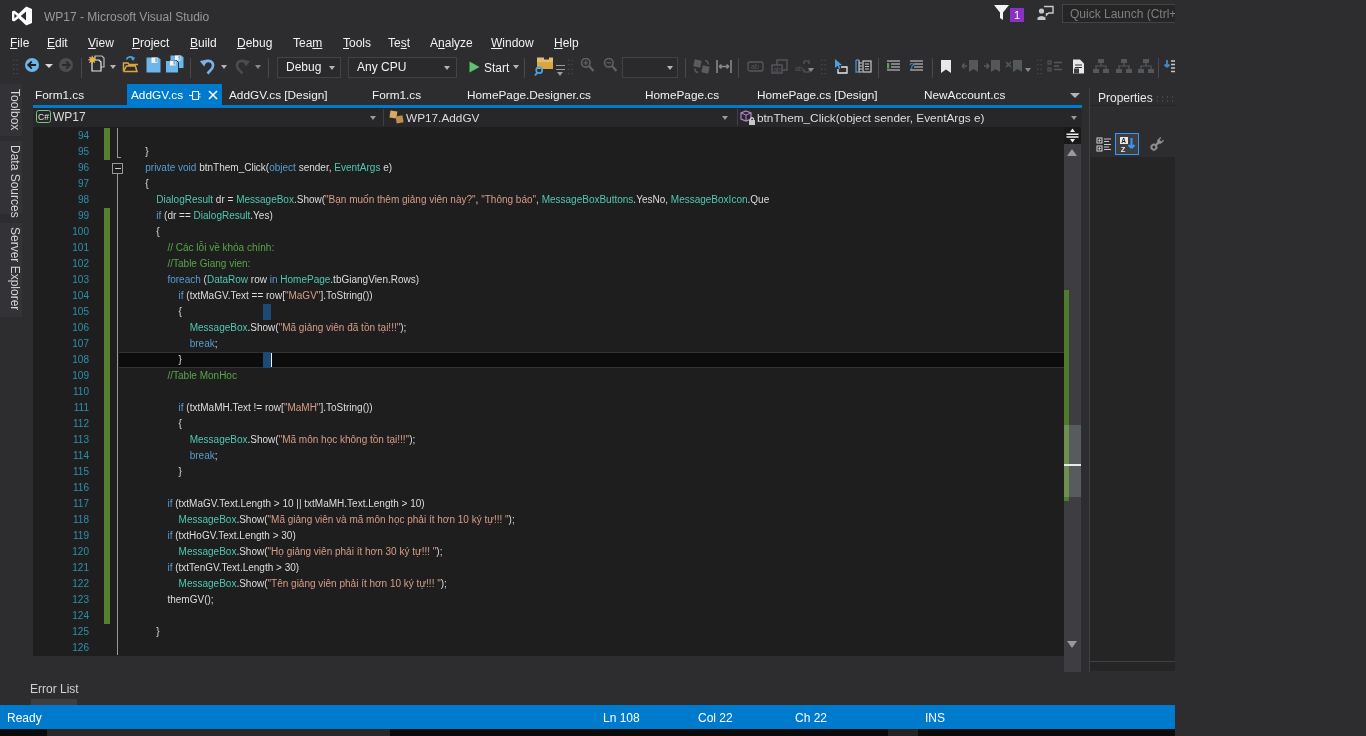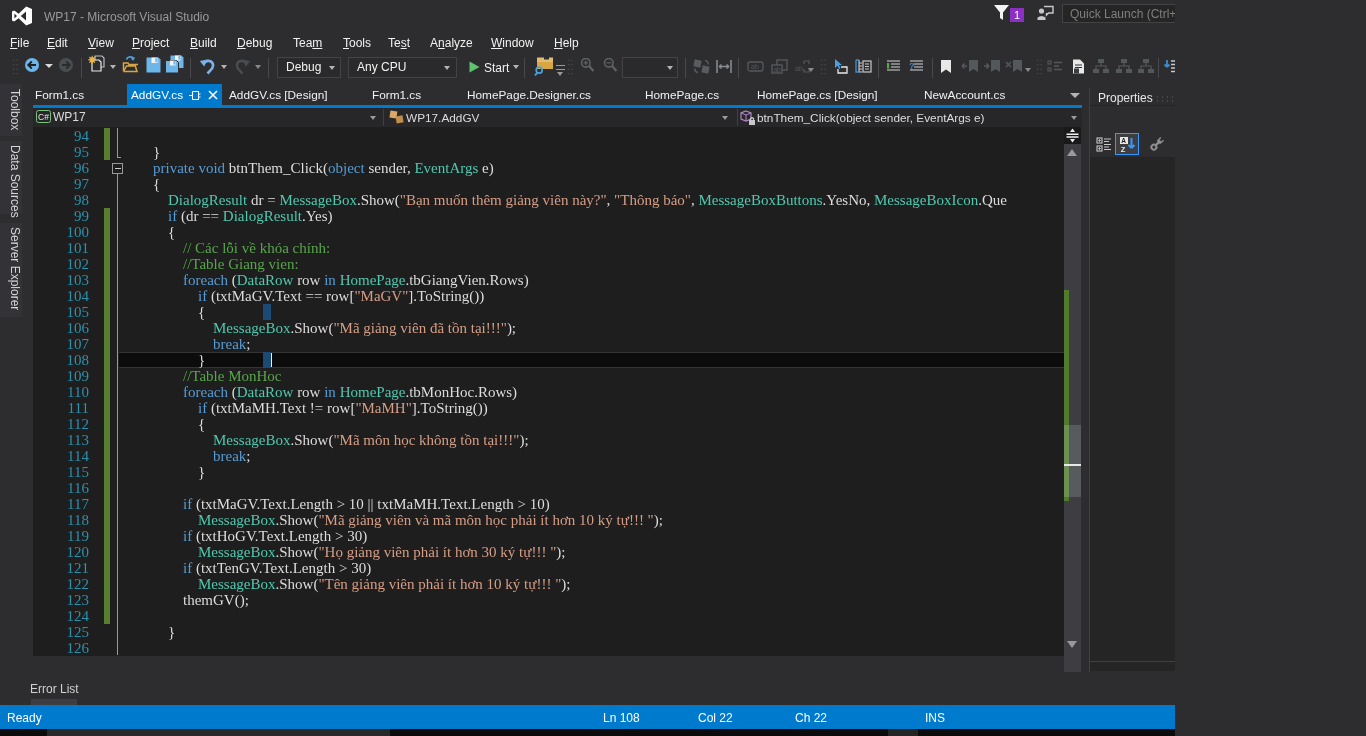--- a/index.html
+++ b/index.html
@@ -325,21 +325,21 @@
 <div class="a" style="left:406px;top:111px;font-size:11.8px;color:#dcdcdc">WP17.AddGV</div>
 <div class="car" style="left:722px;top:116px;border-top-color:#9a9a9a"></div>
 <svg class="a" style="left:740px;top:110px" width="16" height="16" viewBox="0 0 16 16">
       <path d="M6 1 L11 3 L11 9 L6 11 L1 9 L1 3 Z" fill="none" stroke="#b185c8" stroke-width="1.2"></path>
       <path d="M1 3 L6 5 L11 3 M6 5 L6 11" stroke="#b185c8" stroke-width="1" fill="none"></path>
       <rect x="9" y="10" width="6" height="5" fill="#c8c8c8"></rect>
       <path d="M10.5 10 L10.5 8.5 Q12 7 13.5 8.5 L13.5 10" stroke="#c8c8c8" stroke-width="1.2" fill="none"></path>
     </svg>
 <div class="a" style="left:757px;top:111px;font-size:11.8px;color:#dcdcdc">btnThem_Click(object sender, EventArgs e)</div>
 <div class="car" style="left:1071px;top:116px;border-top-color:#9a9a9a"></div>
-<div class="a" style="left:33px;top:127px;width:1031px;height:529px;background:#1e1e1e;overflow:hidden;font-family:Liberation Serif, serif;font-size:15px;line-height:16px">
+<div class="a" style="left:33px;top:127px;width:1031px;height:529px;background:#1e1e1e;overflow:hidden;font-family:Liberation Sans, sans-serif;font-size:10px;line-height:16px">
 <div class="a" style="left:86px;top:225px;width:945px;height:16px;background:#0c0c0c;border-top:1px solid #333;border-bottom:1px solid #333"></div>
 <div class="a" style="left:71px;top:1px;width:6px;height:32px;background:#587f2f"></div>
 <div class="a" style="left:71px;top:81px;width:6px;height:416px;background:#587f2f"></div>
 <div class="a" style="left:84px;top:1px;width:1px;height:30px;background:#999"></div>
 <div class="a" style="left:84px;top:30px;width:4px;height:1px;background:#999"></div>
 <div class="a" style="left:84px;top:47px;width:1px;height:481px;background:#999"></div>
 <div class="a" style="left:79px;top:36px;width:11px;height:11px;background:#1e1e1e;border:1px solid #999"></div>
 <div class="a" style="left:81.5px;top:41px;width:6px;height:1px;background:#ccc"></div>
 <div class="a" style="left:229.5px;top:177px;width:8px;height:16px;background:#1b4a74"></div>
 <div class="a" style="left:229.5px;top:225px;width:8px;height:16px;background:#1b4a74"></div>
@@ -385,21 +385,20 @@
 <div class="cl" style="top:97px">            {</div>
 <div class="cl" style="top:113px">                <span class="c">// Các lỗi về khóa chính:</span></div>
 <div class="cl" style="top:129px">                <span class="c">//Table Giang vien:</span></div>
 <div class="cl" style="top:145px">                <span class="k">foreach</span> (<span class="t">DataRow</span> row <span class="k">in</span> <span class="t">HomePage</span>.tbGiangVien.Rows)</div>
 <div class="cl" style="top:161px">                    <span class="k">if</span> (txtMaGV.Text == row[<span class="s">"MaGV"</span>].ToString())</div>
 <div class="cl" style="top:177px">                    {</div>
 <div class="cl" style="top:193px">                        <span class="t">MessageBox</span>.Show(<span class="s">"Mã giảng viên đã tồn tại!!!"</span>);</div>
 <div class="cl" style="top:209px">                        <span class="k">break</span>;</div>
 <div class="cl" style="top:225px">                    }</div>
 <div class="cl" style="top:241px">                <span class="c">//Table MonHoc</span></div>
-<div class="cl" style="top:257px">                <span class="k">foreach</span> (<span class="t">DataRow</span> row <span class="k">in</span> <span class="t">HomePage</span>.tbMonHoc.Rows)</div>
 <div class="cl" style="top:273px">                    <span class="k">if</span> (txtMaMH.Text != row[<span class="s">"MaMH"</span>].ToString())</div>
 <div class="cl" style="top:289px">                    {</div>
 <div class="cl" style="top:305px">                        <span class="t">MessageBox</span>.Show(<span class="s">"Mã môn học không tồn tại!!!"</span>);</div>
 <div class="cl" style="top:321px">                        <span class="k">break</span>;</div>
 <div class="cl" style="top:337px">                    }</div>
 <div class="cl" style="top:369px">                <span class="k">if</span> (txtMaGV.Text.Length &gt; 10 || txtMaMH.Text.Length &gt; 10)</div>
 <div class="cl" style="top:385px">                    <span class="t">MessageBox</span>.Show(<span class="s">"Mã giảng viên và mã môn học phải ít hơn 10 ký tự!!! "</span>);</div>
 <div class="cl" style="top:401px">                <span class="k">if</span> (txtHoGV.Text.Length &gt; 30)</div>
 <div class="cl" style="top:417px">                    <span class="t">MessageBox</span>.Show(<span class="s">"Họ giảng viên phải ít hơn 30 ký tự!!! "</span>);</div>
 <div class="cl" style="top:433px">                <span class="k">if</span> (txtTenGV.Text.Length &gt; 30)</div>

